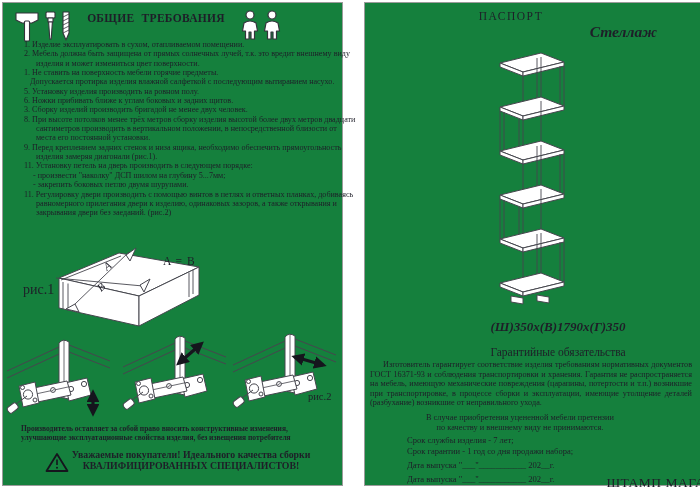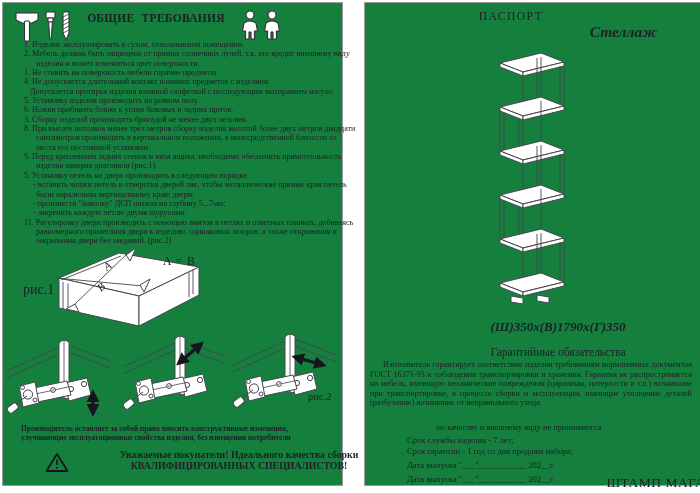--- a/index.html
+++ b/index.html
@@ -12,21 +12,21 @@
   
   .gen-title{left:78px;top:9px;width:150px;text-align:center;font-weight:bold;font-size:11.5px;word-spacing:4px;letter-spacing:.3px;}
   .reqlist{left:5px;top:37px;width:334px;font-size:8.1px;line-height:9.35px;margin-left:16px;}
   .reqlist .li{padding-left:12px;text-indent:-12px;}
   .reqlist .cont{padding-left:6px;}
   .reqlist .sub{padding-left:12px;text-indent:-3px;}
   .fig1-label{left:20px;top:279px;font-size:14px;}
   .fig1-formula{left:160px;top:252px;font-size:11.5px;letter-spacing:1px;}
   .fig2-label{left:305px;top:388px;font-size:10.5px;}
   .mfg-note{left:18px;top:421px;width:304px;font-size:7.5px;font-weight:bold;line-height:9px;}
-  .warn-text{left:68px;top:446px;width:240px;text-align:center;font-weight:bold;font-size:9.8px;line-height:11.4px;margin-left:48px;}
+  .warn-text{left:68px;top:446px;width:240px;text-align:center;font-weight:bold;font-size:9.8px;line-height:11.4px;}
   
   .doc-title{left:0;top:7px;width:292px;text-align:center;font-size:11.5px;letter-spacing:1.5px;}
   .product-name{left:0;top:20px;width:292px;text-align:right;font-size:15.5px;font-weight:bold;font-style:italic;}
   .dims{left:0;top:316px;width:100%;text-align:center;font-size:13px;font-weight:bold;font-style:italic;}
   .war-title{left:0;top:343px;width:100%;text-align:center;font-size:11.5px;}
   .war-text{left:5px;top:357px;width:322px;font-size:8.2px;line-height:9.6px;text-align:justify;text-indent:13px;font-family:Liberation Serif, serif;}
   .disc1{left:0;top:410px;width:310px;text-align:center;font-size:8.3px;}
   .disc2{left:0;top:420px;width:310px;text-align:center;font-size:8.3px;}
   .srok1{left:42px;top:432px;font-size:8.5px;}
   .srok2{left:42px;top:443px;font-size:8.5px;}
@@ -64,31 +64,29 @@
       </g>
     </defs>
     <use href="#person" x="0"></use>
     <use href="#person" x="22"></use>
   </svg>
 
   <div class="abs reqlist">
     <div class="li">1. Изделие эксплуатировать в сухом, отапливаемом помещении.</div>
     <div class="li">2. Мебель должна быть защищена от прямых солнечных лучей, т.к. это вредит внешнему виду изделия и может измениться цвет поверхности.</div>
     <div class="li">1. Не ставить на поверхность мебели горячие предметы.</div>
-    <div class="li">4. Не допускается длительный контакт влажных предметов с изделием.</div>
     <div class="cont">Допускается протирка изделия влажной салфеткой с последующим вытиранием насухо.</div>
     <div class="li">5. Установку изделия производить на ровном полу.</div>
     <div class="li">6. Ножки прибивать ближе к углам боковых и задних щитов.</div>
     <div class="li">3. Сборку изделий производить бригадой не менее двух человек.</div>
     <div class="li">8. При высоте потолков менее трёх метров сборку изделия высотой более двух метров двадцати сантиметров производить в вертикальном положении, в непосредственной близости от места его постоянной установки.</div>
     <div class="li">9. Перед креплением задних стенок и низа ящика, необходимо обеспечить прямоугольность изделия замеряя диагонали (рис.1).</div>
-    <div class="li">5. Установку петель на дверь производить в следующем порядке:</div>
-    <div class="sub">- вставить чашки петель в отверстия дверей так, чтобы металлические прямые края петель были паралельны вертикальному краю двери;</div>
+    <div class="li">11. Установку петель на дверь производить в следующем порядке:</div>
     <div class="sub">- произвести "наколку" ДСП шилом на глубину 5...7мм;</div>
-    <div class="sub">- закрепить каждую петлю двумя шурупами.</div>
+    <div class="sub">- закрепить боковых петлю двумя шурупами.</div>
     <div class="li">11. Регулировку двери производить с помощью винтов в петлях и ответных планках, добиваясь равномерного прилегания двери к изделию, одинаковых зазоров, а также открывания и закрывания двери без заеданий. (рис.2)</div>
   </div>
 
   <svg class="abs" style="left:40px;top:243px" width="172" height="86" viewBox="0 0 172 86">
     <g class="draw">
       <path d="M16,32 L76,7 L156,21 L96,50 Z"></path>
       <path d="M16,32 L96,50 L96,80 L16,62 Z"></path>
       <path d="M96,50 L156,21 L156,49 L96,80 Z"></path>
     </g>
     <path class="lines" d="M18,34 L78,10 M20,36 V63 M25,37.5 V64.5 M150,24 V48 M146,26.5 V51"></path>
@@ -197,19 +195,20 @@
         <path d="M9,235 L32,244 L32,248 L9,239 Z"></path>
         <path d="M32,244 L73,234 L73,238 L32,248 Z"></path>
       <path d="M20,248 L32,250 L32,256 L20,254 Z"></path>
         <path d="M46,247 L58,249 L58,255 L46,253 Z"></path>
     </g>
   </svg>
 
   <div class="abs dims">(Ш)350х(В)1790х(Г)350</div>
   <div class="abs war-title">Гарантийные обязательства</div>
   <div class="abs war-text">Изготовитель гарантирует соответствие изделия требованиям нормативных документов ГОСТ 16371-93 и соблюдения транспортировки и хранения. Гарантия не распространяется на мебель, имеющую механические повреждения (царапины, потертости и т.п.) возникшие при транспортировке, в процессе сборки и эксплуатации, имеющие утолщение деталей (разбухание) возникшие от неправильного ухода.</div>
+  <div class="abs disc1">В случае приобретения уцененной мебели претензии</div>
   <div class="abs disc2">по качеству и внешнему виду не принимаются.</div>
   <div class="abs srok1">Срок службы изделия - 7 лет;</div>
   <div class="abs srok2">Срок гарантии - 1 год со дня продажи набора;</div>
   <div class="abs date1">Дата выпуска "___"___________ 202__г.</div>
   <div class="abs date2">Дата выпуска "___"___________ 202__г.</div>
   <div class="abs stamp">ШТАМП МАГАЗИНА</div>
 </div>
 
 </body></html>

